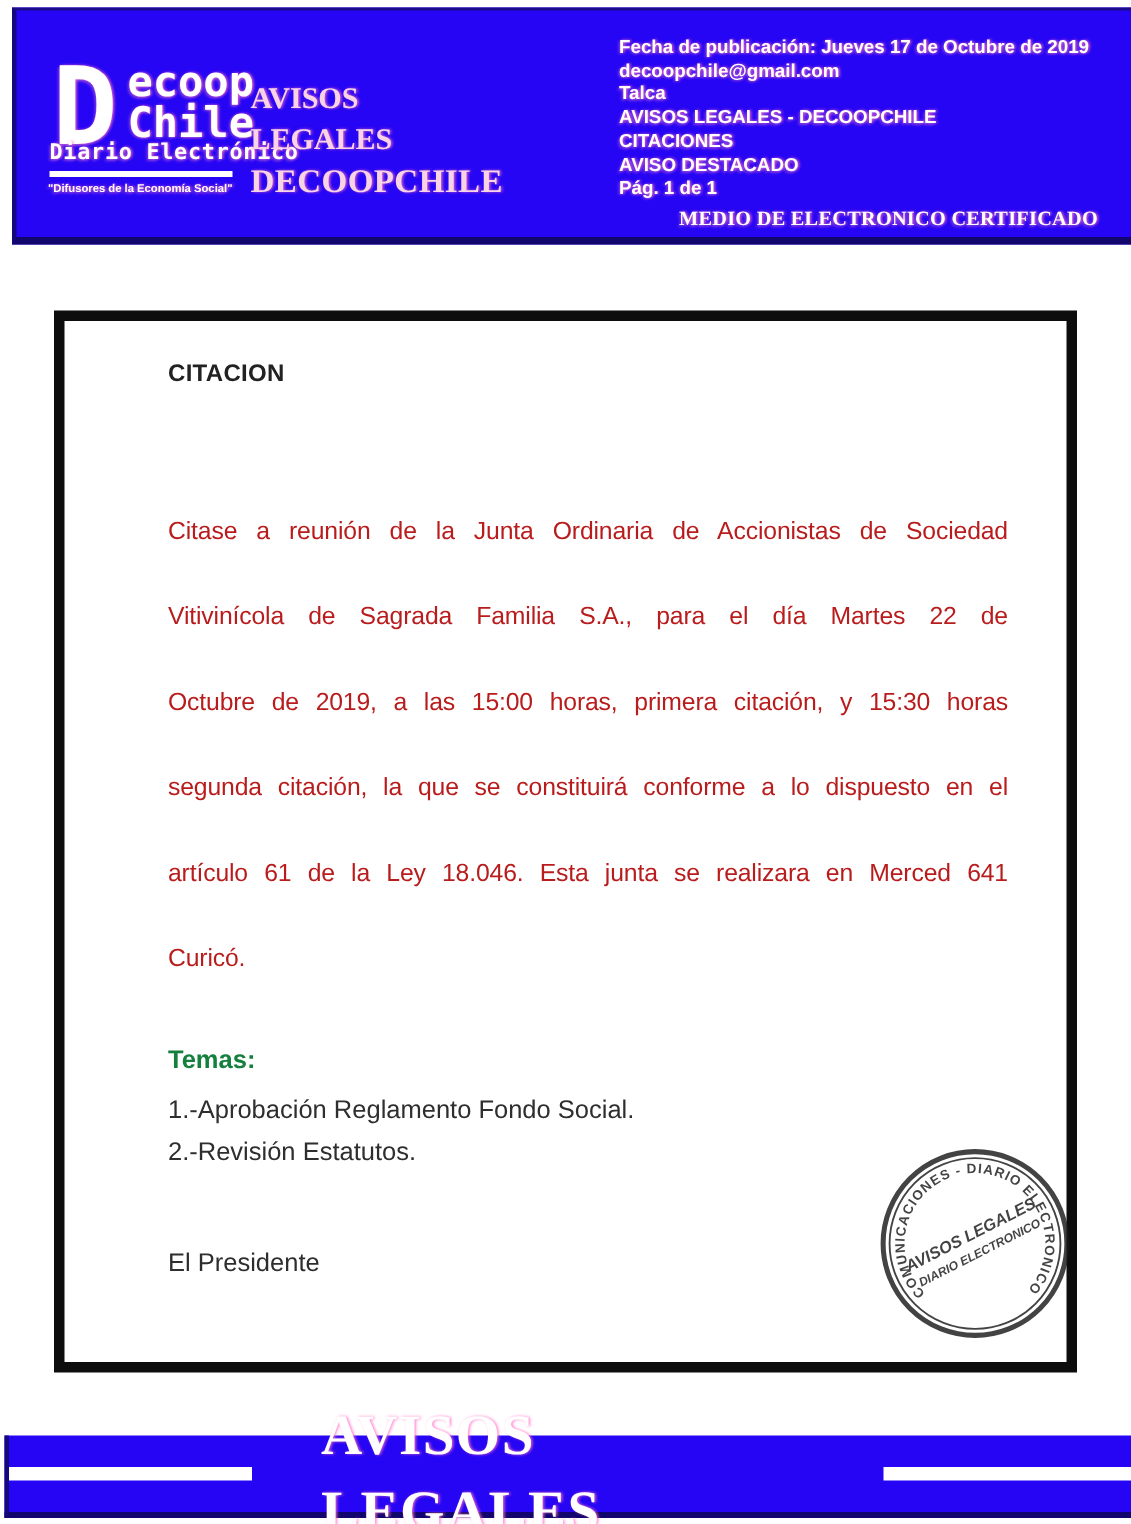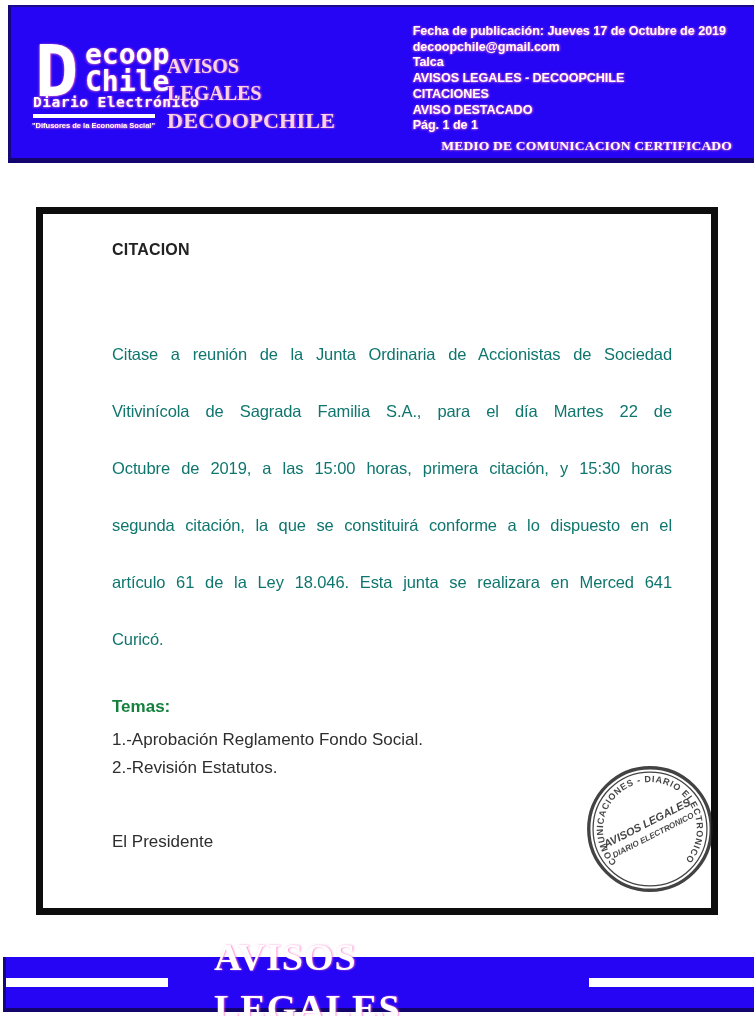--- a/index.html
+++ b/index.html
@@ -24,21 +24,21 @@
             font:700 12.5px/15.7px "Liberation Sans",sans-serif;}
   .certified{position:absolute;right:22px;bottom:6px;
              font:700 13.5px/1 "Liberation Serif",serif;letter-spacing:.2px;}
 
   
   .notice-box{position:absolute;left:36px;top:207px;width:682px;height:708px;background:#ffffff;
               border:7px solid #0d0d0d;box-sizing:border-box;color:#2b2b2b;}
   .notice-title{position:absolute;left:69px;top:26px;font:700 16px/1.2 "Liberation Sans",sans-serif;
                 letter-spacing:.2px;margin:0;color:#222;}
   .paragraph{position:absolute;left:69px;top:112px;width:560px;
-             font-size:16.5px;letter-spacing:-0.1px;color:#0f766e;}
+             font-size:16.5px;letter-spacing:-0.1px;color:#b91c1c;}
   .pline{height:57px;line-height:57px;overflow:hidden;white-space:normal;}
   .jline{text-align:justify;text-align-last:justify;}
   .topics-label{position:absolute;left:69px;top:483px;font:700 17px/1.2 "Liberation Sans",sans-serif;color:#15803d;}
   .topics{position:absolute;left:69px;top:512px;font-size:17px;line-height:28px;color:#2e2e2e;}
   .signature{position:absolute;left:69px;top:618px;font-size:17px;color:#2e2e2e;}
   .stamp{position:absolute;left:540px;top:548px;width:134px;height:134px;opacity:.82;}
 
   
   .banner{position:absolute;left:3px;top:957px;width:748px;height:51px;background:#2605f4;
           border-left:3px solid #15087c;border-bottom:4px solid #12066e;box-sizing:content-box;
@@ -73,21 +73,21 @@
     <div class="pub-info pinktext">
       <div>Fecha de publicación: Jueves 17 de Octubre de 2019</div>
       <div>decoopchile@gmail.com</div>
       <div>Talca</div>
       <div>AVISOS LEGALES - DECOOPCHILE</div>
       <div>CITACIONES</div>
       <div>AVISO DESTACADO</div>
       <div>Pág. 1 de 1</div>
     </div>
 
-    <div class="certified pinktext">MEDIO DE COMUNICACION CERTIFICADO</div>
+    <div class="certified pinktext">MEDIO DE ELECTRONICO CERTIFICADO</div>
   </header>
 
   <main class="notice-box">
     <h1 class="notice-title">CITACION</h1>
 
     <div class="paragraph">
       <div class="pline jline">Citase a reunión de la Junta Ordinaria de Accionistas de Sociedad</div>
       <div class="pline jline">Vitivinícola de Sagrada Familia S.A., para el día Martes 22 de</div>
       <div class="pline jline">Octubre de 2019, a las 15:00 horas, primera citación, y 15:30 horas</div>
       <div class="pline jline">segunda citación, la que se constituirá conforme a lo dispuesto en el</div>

